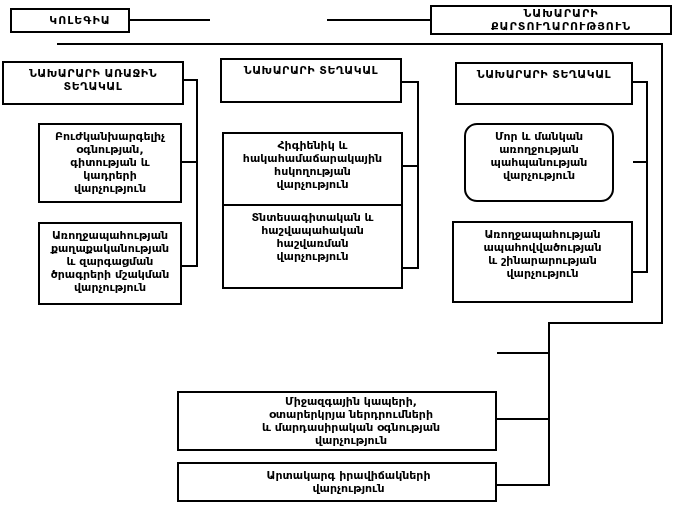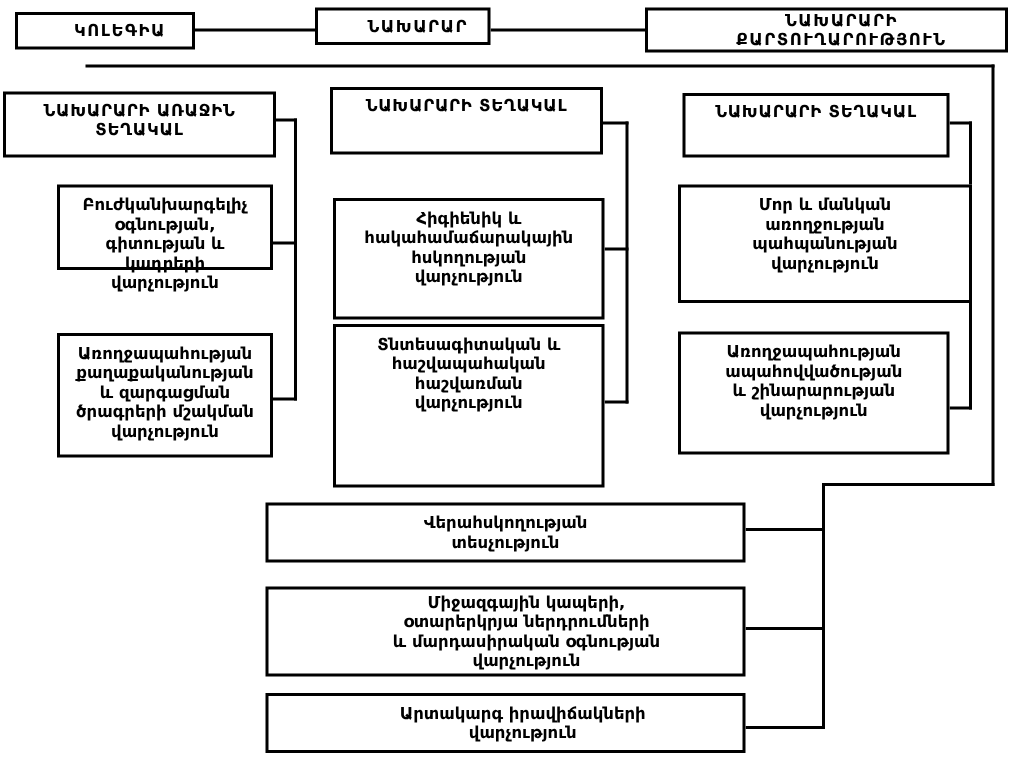--- a/index.html
+++ b/index.html
@@ -32,31 +32,31 @@
   .box-sub    { justify-content: flex-start; padding-top: 5px; }
   .box-bottom { justify-content: center; }
 
   
   .b-collegium   { left: 10px;  top: 8px; width: 120px; height: 25px; }
   .b-minister    { left: 210px; top: 5px; width: 117px; height: 25px; }
   .b-secretariat { left: 430px; top: 5px; width: 242px; height: 30px; }
 
   
   .c1h  { left: 2px;  top: 61px;  width: 182px; height: 44px; }
-  .c1s1 { left: 38px; top: 123px; width: 144px; height: 57px; }
+  .c1s1 { left: 38px; top: 123px; width: 144px; height: 80px; }
   .c1s2 { left: 38px; top: 222px; width: 144px; height: 83px; }
 
   
   .c2h  { left: 220px; top: 58px;  width: 182px; height: 45px; }
   .c2s1 { left: 222px; top: 132px; width: 181px; height: 81px; }
-  .c2s2 { left: 222px; top: 216px; width: 181px; height: 109px; }
+  .c2s2 { left: 222px; top: 204px; width: 181px; height: 85px; }
 
   
   .c3h  { left: 455px; top: 62px;  width: 178px; height: 43px; }
-  .c3s1 { left: 452px; top: 123px; width: 196px; height: 79px; }
+  .c3s1 { left: 464px; top: 123px; width: 150px; height: 79px; border-radius: 13px; }
   .c3s2 { left: 452px; top: 221px; width: 181px; height: 82px; }
 
   
   .bb1 { left: 177px; top: 335px; width: 320px; height: 40px; }
   .bb2 { left: 177px; top: 391px; width: 320px; height: 60px; padding-left: 28px; }
   .bb3 { left: 177px; top: 462px; width: 320px; height: 40px; padding-left: 23px; }
 
   
   .l-top1     { left: 130px; top: 19px;  width: 80px;  height: 2px; }
   .l-top2     { left: 327px; top: 19px;  width: 103px; height: 2px; }
@@ -109,23 +109,20 @@
   <div class="line l-c2s2"></div>
 
   <div class="line l-c3sh"></div>
   <div class="line l-c3v"></div>
   <div class="line l-c3s1"></div>
   <div class="line l-c3s2"></div>
 
   <div class="box box-top b-collegium">
     <span class="lbl">ԿՈԼԵԳԻԱ</span>
   </div>
-  <div class="box box-top b-minister">
-    <span class="lbl">ՆԱԽԱՐԱՐ</span>
-  </div>
   <div class="box box-top b-secretariat">
     <span class="lbl">ՆԱԽԱՐԱՐԻ ՔԱՐՏՈՒՂԱՐՈՒԹՅՈՒՆ</span>
   </div>
 
   <div class="box box-header c1h">
     <span class="lbl">ՆԱԽԱՐԱՐԻ ԱՌԱՋԻՆ
 ՏԵՂԱԿԱԼ</span>
   </div>
   <div class="box box-sub c1s1">
     <span class="lbl">Բուժկանխարգելիչ
@@ -167,24 +164,20 @@
 պահպանության
 վարչություն</span>
   </div>
   <div class="box box-sub c3s2">
     <span class="lbl">Առողջապահության
 ապահովվածության
 և շինարարության
 վարչություն</span>
   </div>
 
-  <div class="box box-bottom bb1">
-    <span class="lbl">Վերահսկողության
-տեսչություն</span>
-  </div>
   <div class="box box-bottom bb2">
     <span class="lbl">Միջազգային կապերի,
 օտարերկրյա ներդրումների
 և մարդասիրական օգնության
 վարչություն</span>
   </div>
   <div class="box box-bottom bb3">
     <span class="lbl">Արտակարգ իրավիճակների
 վարչություն</span>
   </div>

